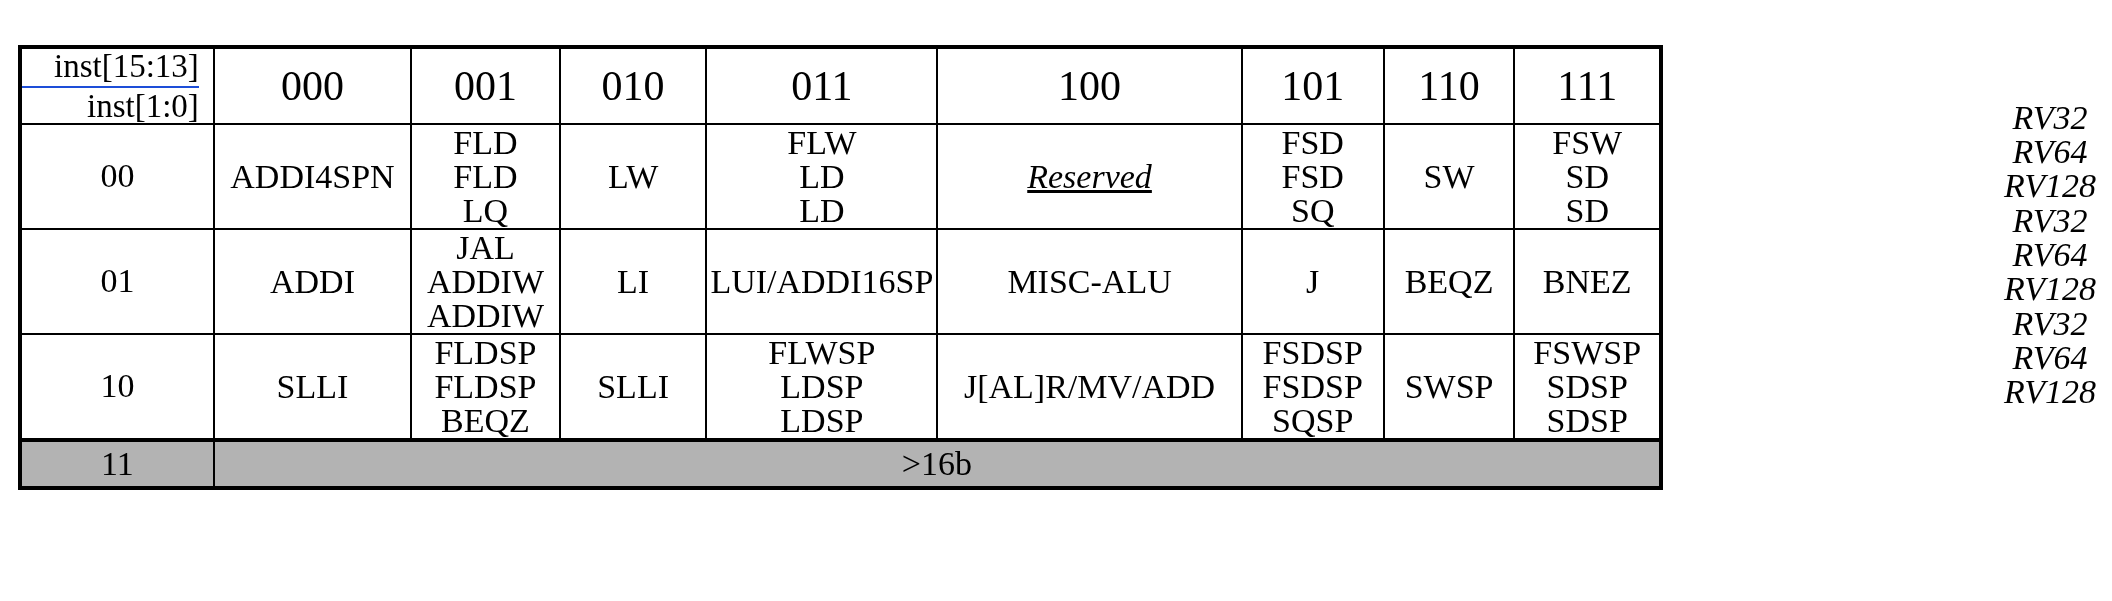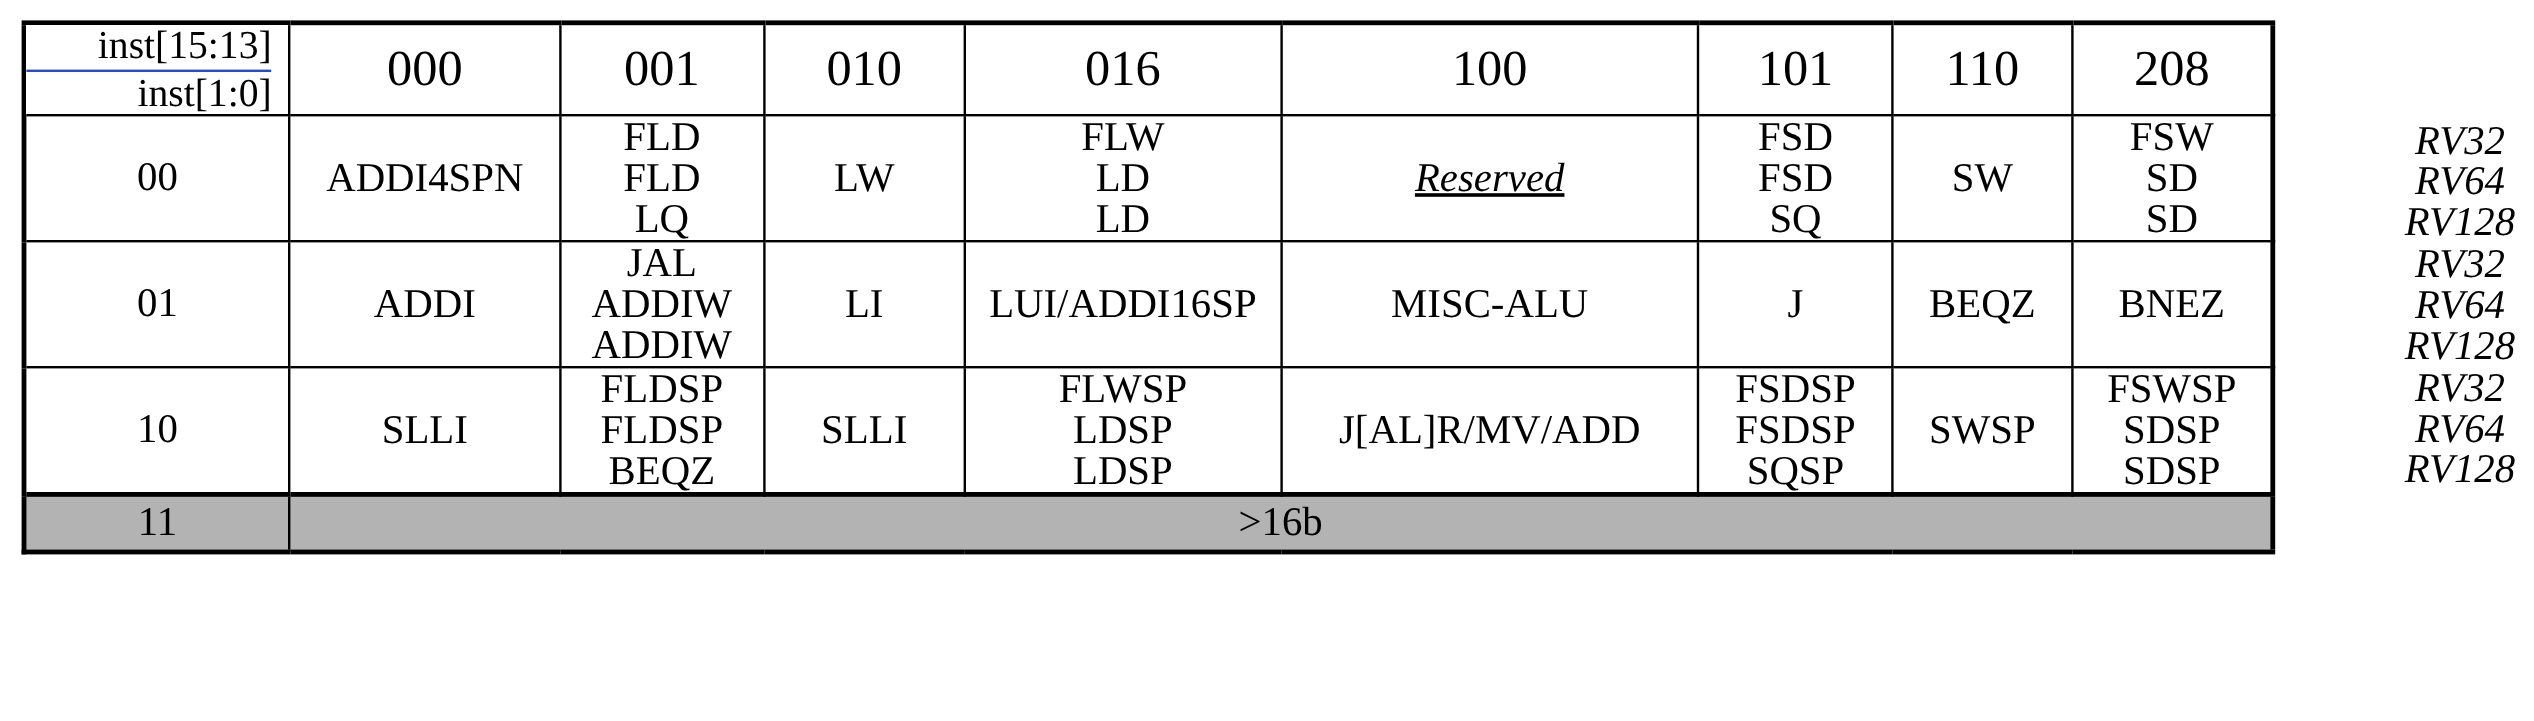--- a/index.html
+++ b/index.html
@@ -15,23 +15,24 @@
   
   .fig{
     position:absolute;
     left:18px; top:17px;
     width:2076px;
   }
 
   table.opmap{
     border-collapse:collapse;
     table-layout:fixed;
-    width:1878px;
+    width:1645px;
     font-size:34px;
     line-height:1.02;
+    margin-top:28px;
   }
   table.opmap td{
     padding:0;
     vertical-align:middle;
     text-align:center;
     border-left:2px solid #000;
     border-right:2px solid #000;
     background:#fff;
   }
 
@@ -125,25 +126,25 @@
       <tbody>
 
         <tr>
           <td class="hdr-split rule-top rule-thin">
             <div class="l1">inst[15:13]</div>
             <div class="l2">inst[1:0]</div>
           </td>
           <td class="opcell rule-top rule-thin">000</td>
           <td class="opcell rule-top rule-thin">001</td>
           <td class="opcell rule-top rule-thin">010</td>
-          <td class="opcell rule-top rule-thin">016</td>
+          <td class="opcell rule-top rule-thin">011</td>
           <td class="opcell rule-top rule-thin">100</td>
           <td class="opcell rule-top rule-thin">101</td>
           <td class="opcell rule-top rule-thin">110</td>
-          <td class="opcell rule-top rule-thin">208</td>
+          <td class="opcell rule-top rule-thin">111</td>
         </tr>
 
         <tr class="grp">
           <td class="c0 rule-thin">00</td>
           <td class="rule-thin">
               <div class="stack">
                 <div>ADDI4SPN</div>
               </div>
             </td>
           <td class="rule-thin">

